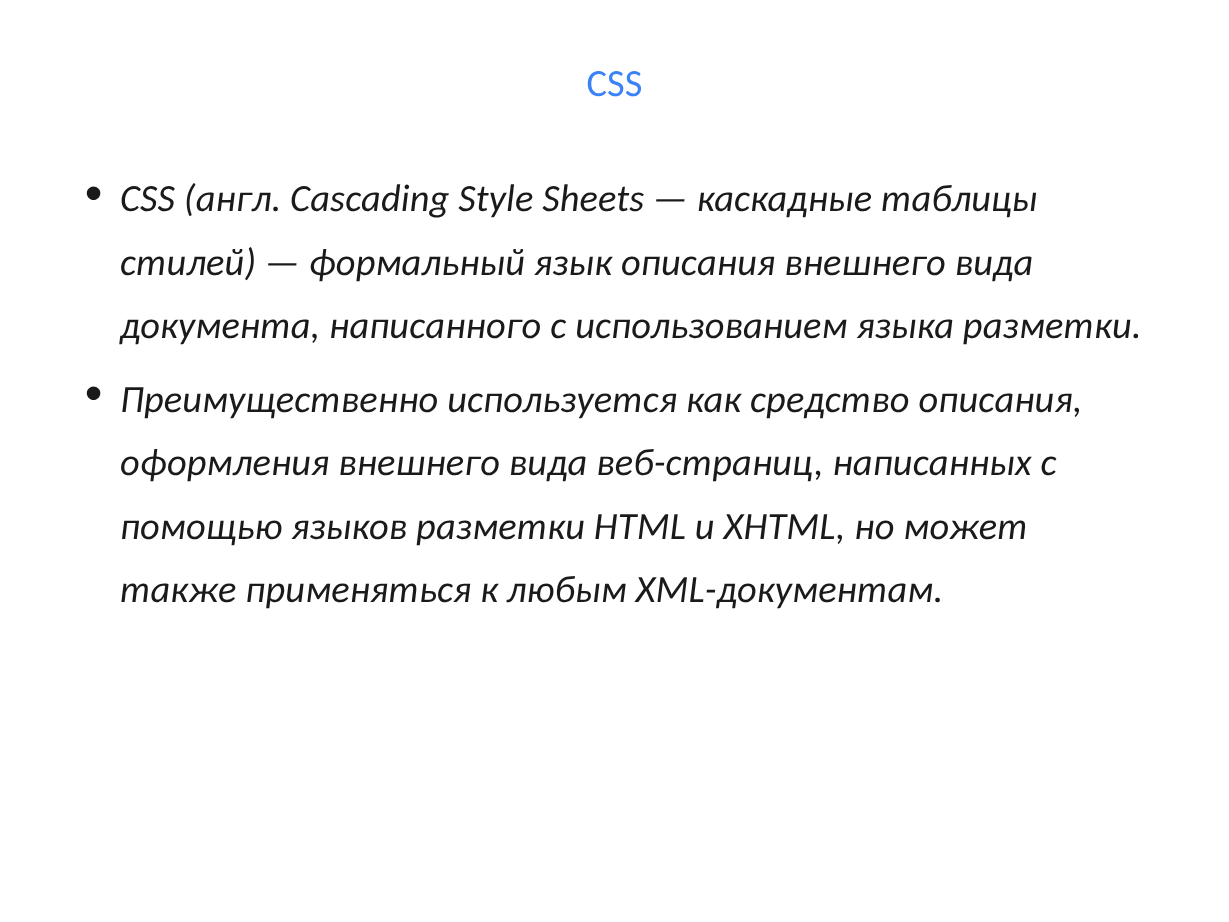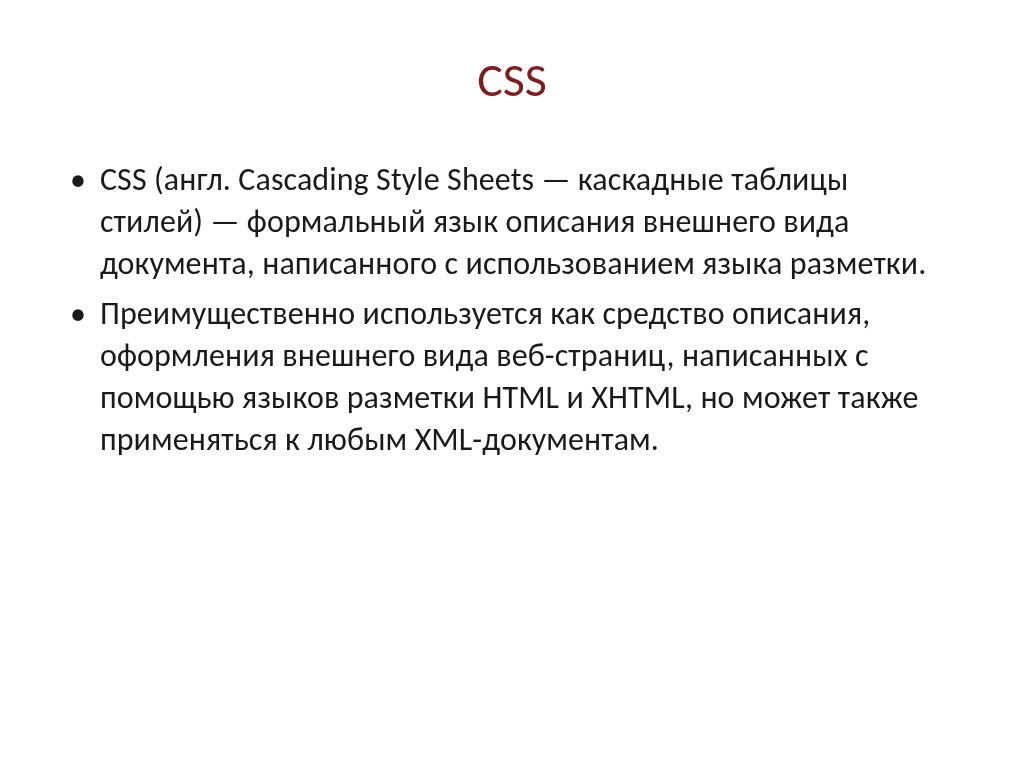--- a/index.html
+++ b/index.html
@@ -11,46 +11,47 @@
       width: 1024px;
       height: 768px;
       background: #ffffff;
       font-family: Calibri, Arial, sans-serif;
       color: #1a1a1a;
       padding: 40px 60px;
       overflow: hidden;
     }
     .title {
       text-align: center;
-      font-size: 48px;
+      font-size: 32px;
       font-weight: 400;
-      color: #7f1d1d;
+      color: #3b82f6;
       margin-bottom: 50px;
       margin-top: 10px;
     }
     .content {
       padding: 0 10px;
     }
     .bullet-item {
       display: flex;
       align-items: flex-start;
       margin-bottom: 8px;
     }
     .bullet {
       font-size: 32px;
       line-height: 42px;
       margin-right: 14px;
       flex-shrink: 0;
       color: #1a1a1a;
     }
     .bullet-text {
       font-size: 32px;
-      line-height: 42px;
+      line-height: 53px;
       color: #1a1a1a;
       letter-spacing: 0.1px;
+      font-style: italic;
     }
   </style>
 </head>
 <body>
 
 <h1 class="title">CSS</h1>
 
 <div class="content">
   <div class="bullet-item">
     <span class="bullet">•</span>

